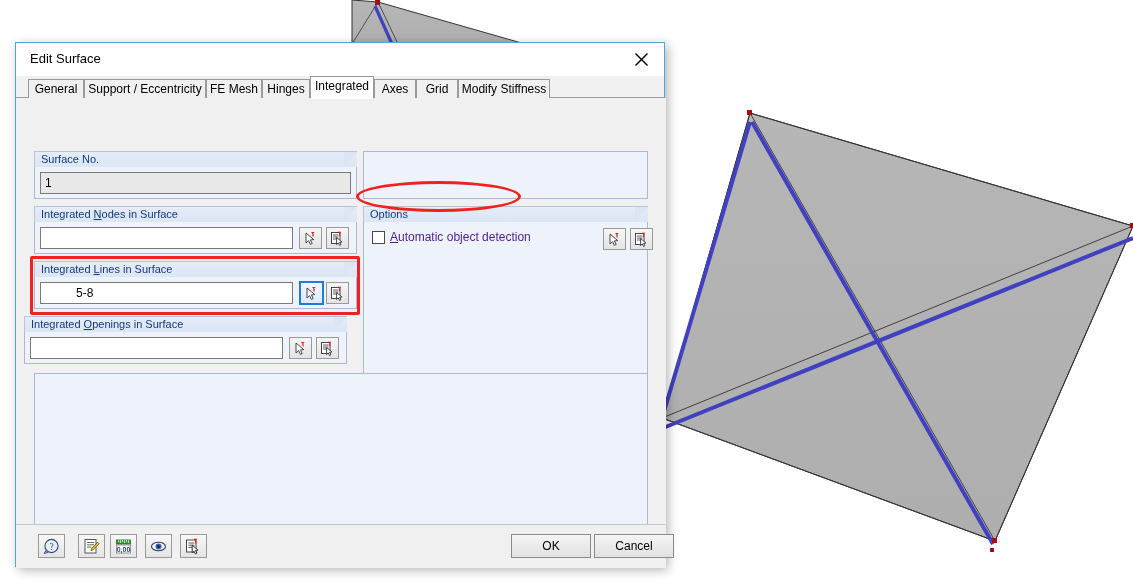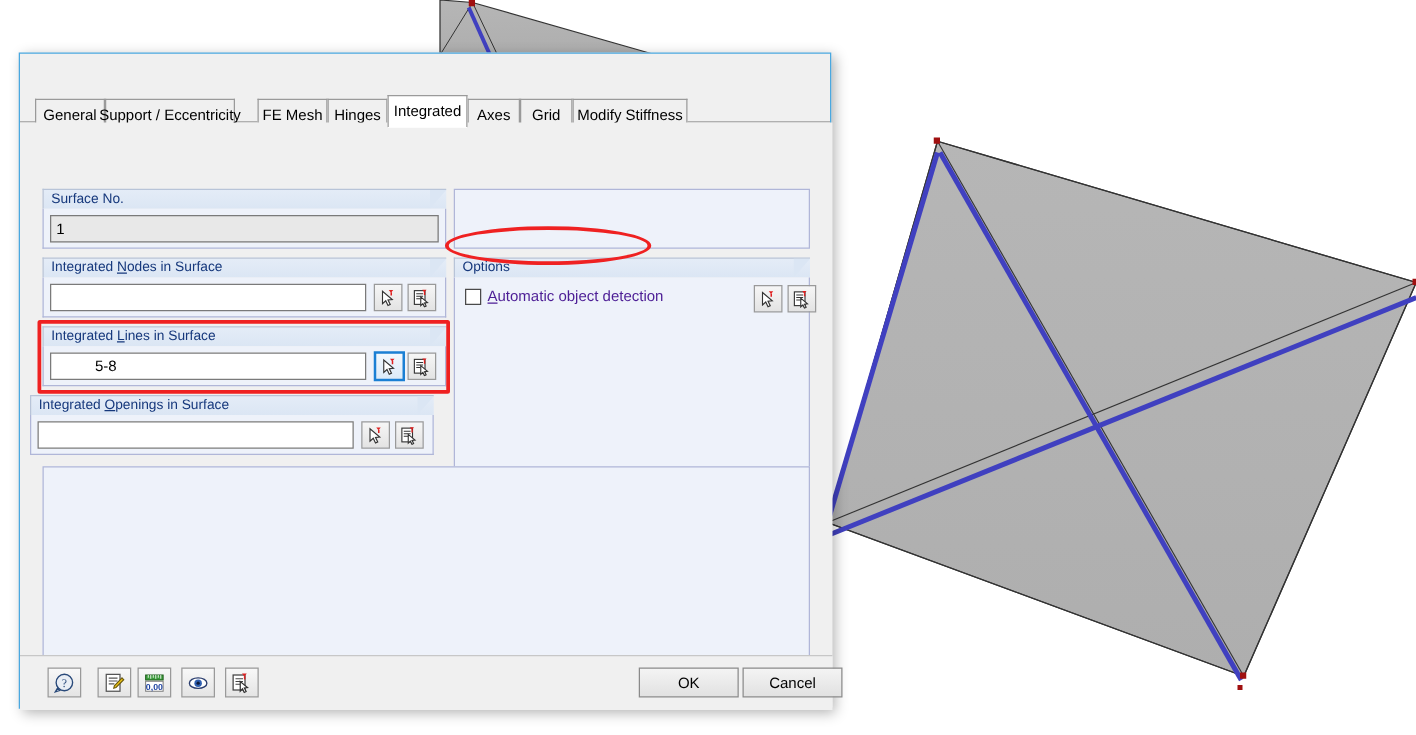--- a/index.html
+++ b/index.html
@@ -83,23 +83,22 @@
     position: absolute;
     top: 3px;
     height: 19px;
     background: #f0f0f0;
     border: 1px solid #9a9a9a;
     border-bottom: none;
     box-sizing: border-box;
     font-size: 12px;
     color: #000;
     display: flex;
-    align-items: center;
     justify-content: center;
-    padding: 12px 7px;
+    padding: 2px 7px;
     white-space: nowrap;
     cursor: default;
   }
   .tab.active {
     top: 0px;
     height: 23px;
     background: #ffffff;
     border-bottom: 1px solid #ffffff;
     z-index: 5;
   }
@@ -303,26 +302,35 @@
 
       <rect x="747" y="110" width="5" height="5" fill="#a01010"></rect>
       <rect x="1130" y="223" width="5" height="5" fill="#a01010"></rect>
       <rect x="992" y="538" width="5" height="5" fill="#a01010"></rect>
       <rect x="990" y="548" width="4" height="4" fill="#a01010"></rect>
     </g>
   </svg>
 
   <div id="dialog">
 
+    <div id="title-bar">
+      <div id="title-text">Edit Surface</div>
+      <div id="close-btn">
+        <svg width="15" height="15" viewBox="0 0 15 15">
+          <line x1="1.5" y1="1.5" x2="13.5" y2="13.5" stroke="#000" stroke-width="1.4"></line>
+          <line x1="13.5" y1="1.5" x2="1.5" y2="13.5" stroke="#000" stroke-width="1.4"></line>
+        </svg>
+      </div>
+    </div>
 
     <div id="tab-strip">
       <div class="tab" style="left:12px;  width:56px;">
           <span>General</span>
         </div>
-      <div class="tab" style="left:68px;  width:104px;">
+      <div class="tab" style="left:68px;  width:122px;">
           <span>Support / Eccentricity</span>
         </div>
       <div class="tab" style="left:190px; width:56px;">
           <span>FE Mesh</span>
         </div>
       <div class="tab" style="left:246px; width:48px;">
           <span>Hinges</span>
         </div>
       <div class="tab active" style="left:294px; width:64px;">
           <span>Integrated</span>

